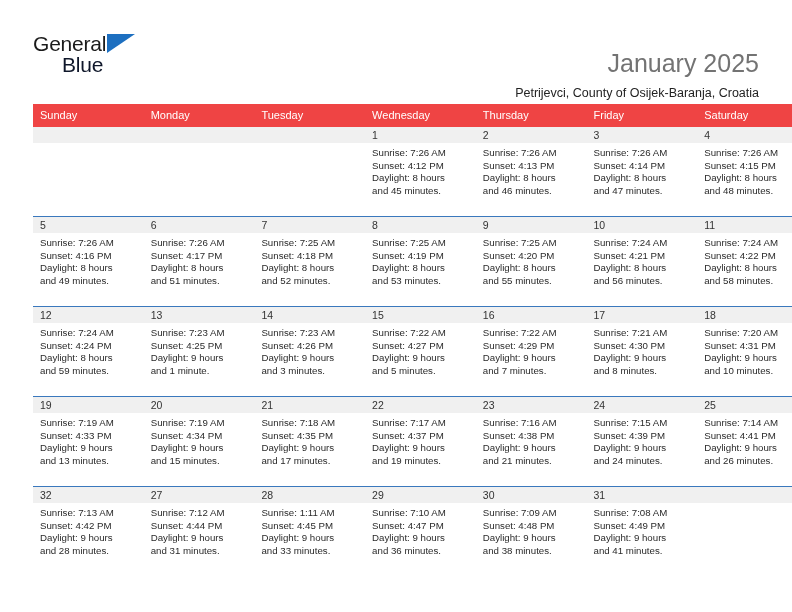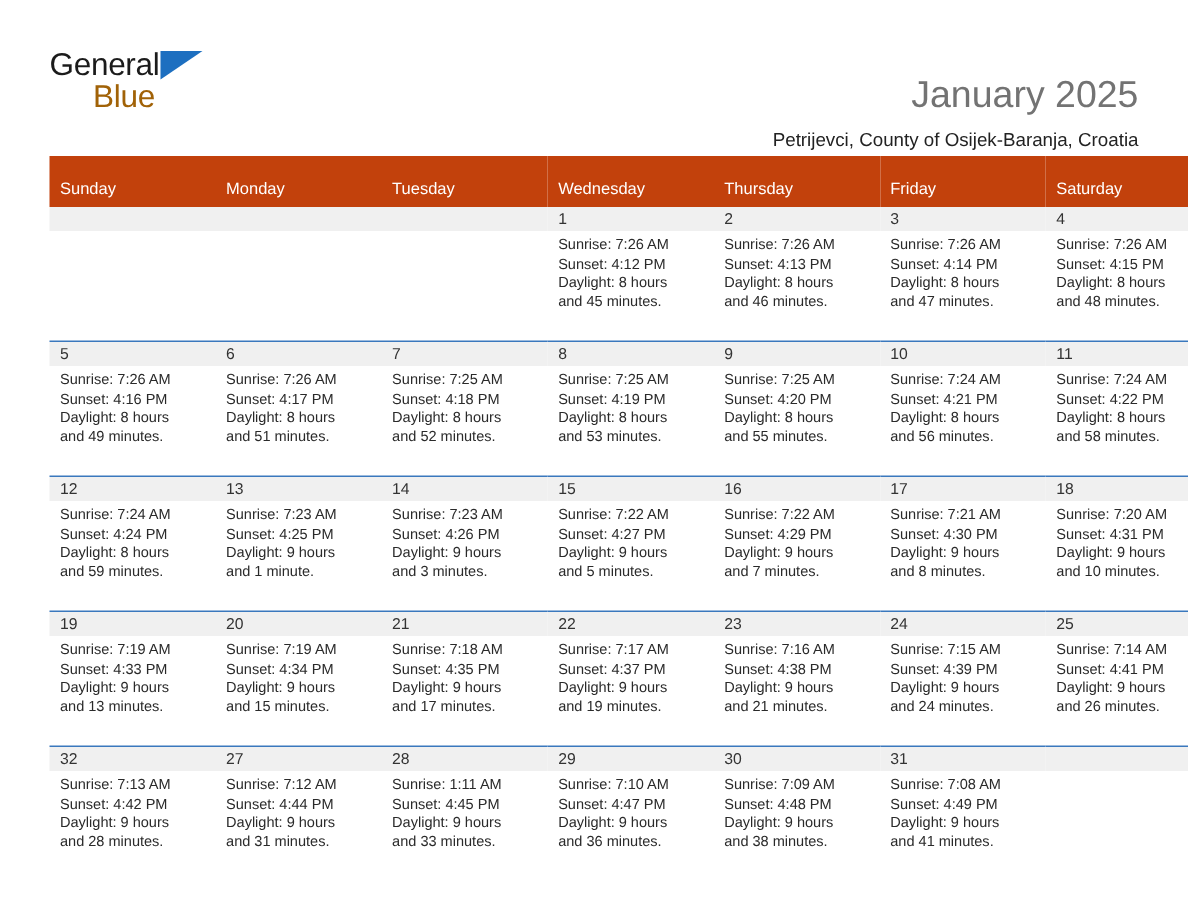--- a/index.html
+++ b/index.html
@@ -54,21 +54,21 @@
     height: 0;
     border-left: 28px solid #1d6fc0;
     border-bottom: 19px solid transparent;
   }
   .logo-blue {
     position: absolute;
     left: 29px;
     top: 21px;
     font-size: 21px;
     letter-spacing: -0.2px;
-    color: #a16207;
+    color: #0f172a;
   }
 
   .title-block {
     position: absolute;
     right: 0;
     top: 0;
     text-align: right;
   }
   .cal-title {
     font-size: 25px;
@@ -89,26 +89,26 @@
   
   .calendar {
     position: absolute;
     left: 33px;
     top: 104px;
     width: 726px;
     border-collapse: collapse;
     table-layout: fixed;
   }
   .calendar th {
-    background: #c2410c;
+    background: #ef4444;
     color: #ffffff;
     font-size: 11px;
     font-weight: normal;
     text-align: left;
-    padding: 16px 0 6px 7px;
+    padding: 5px 0 6px 7px;
     border: none;
     width: 103.71px;
   }
   .week-row > td {
     vertical-align: top;
     padding: 0;
     border: none;
     border-top: 1px solid #3a78bd;
     height: 89px;
   }

